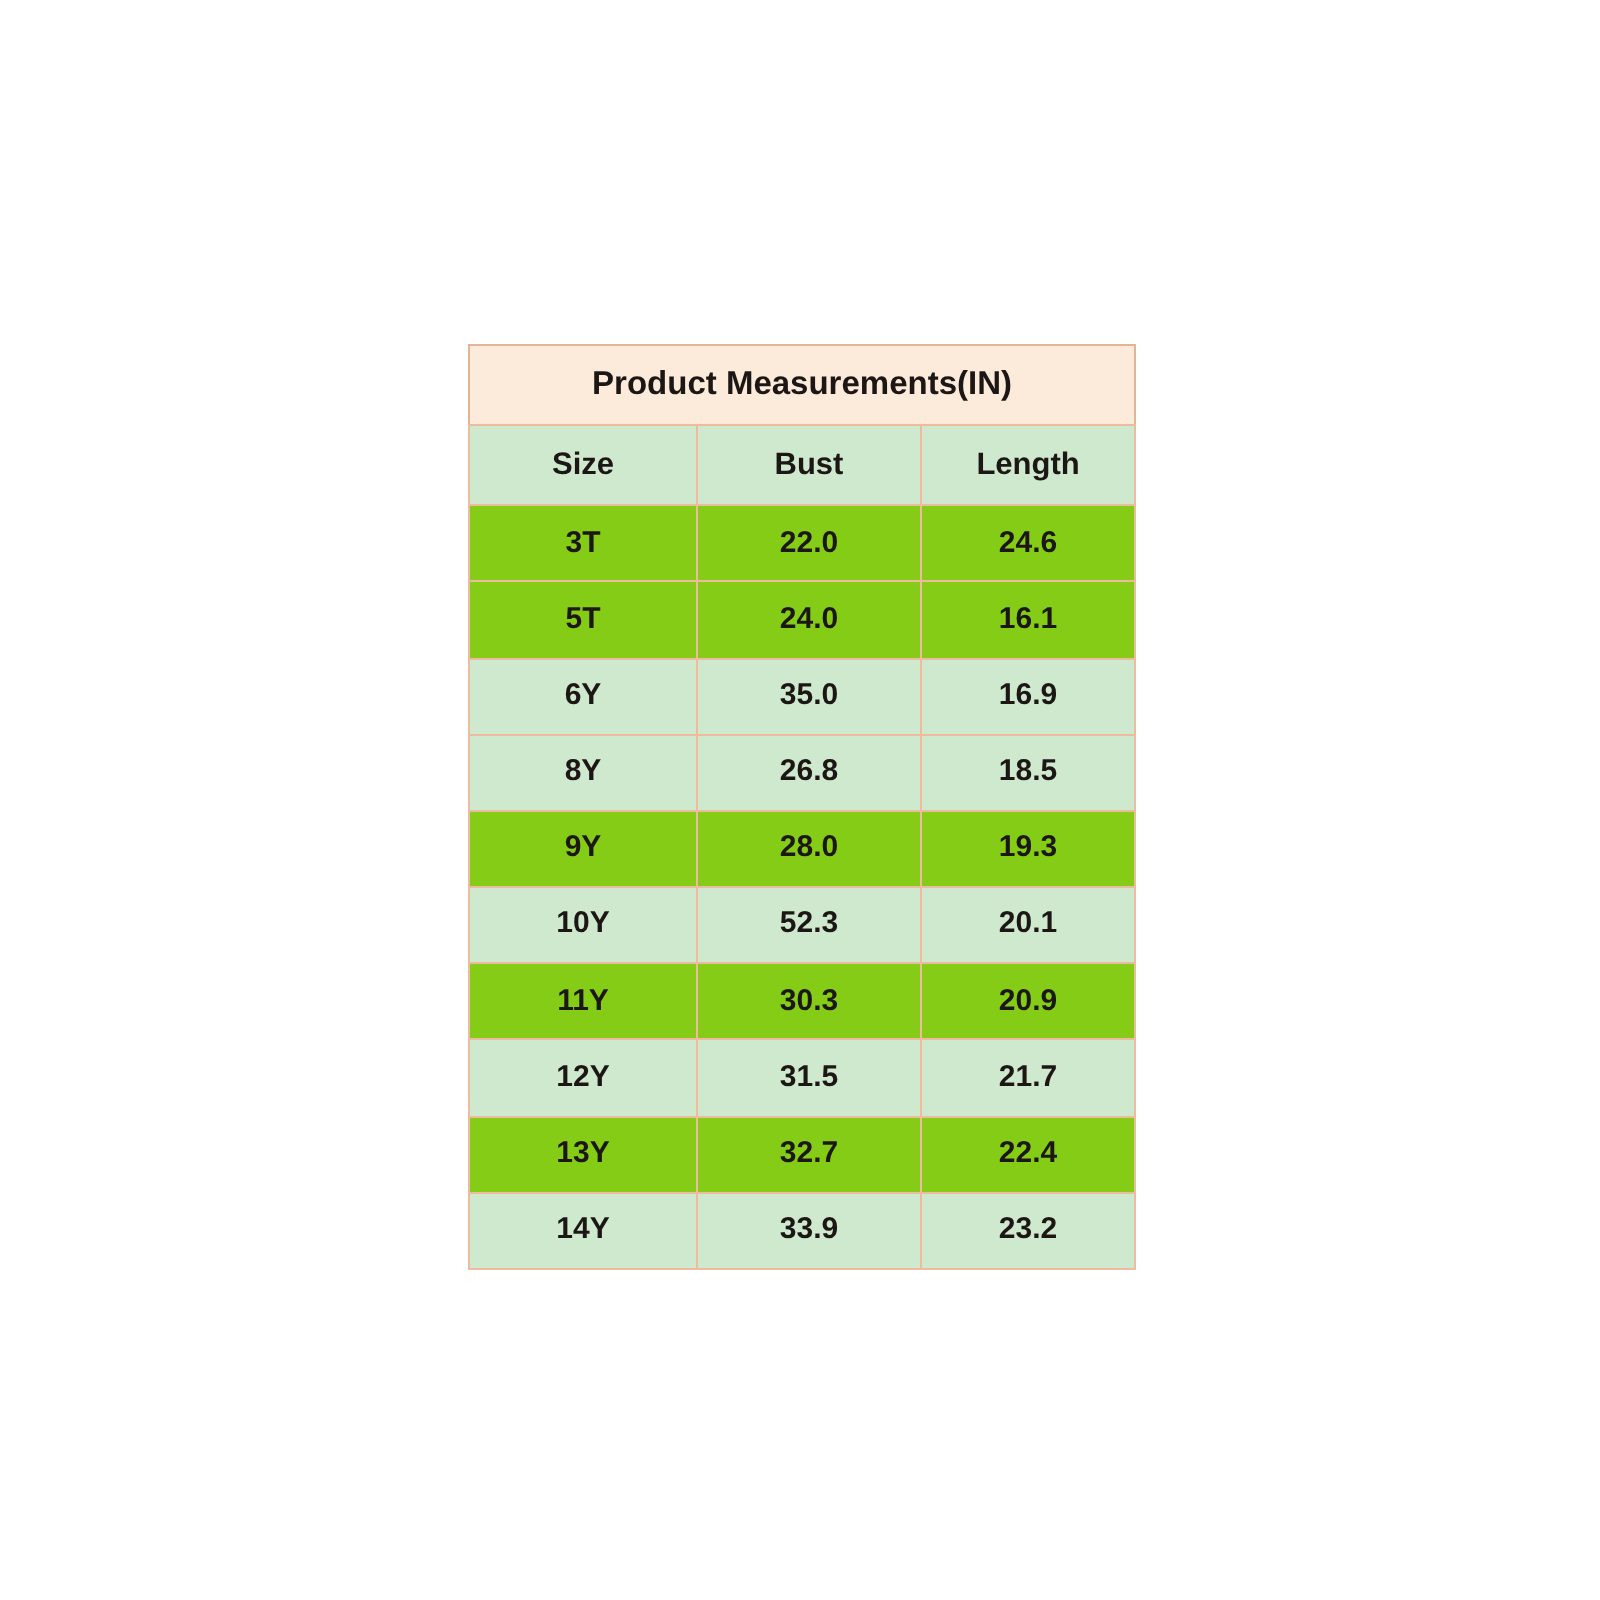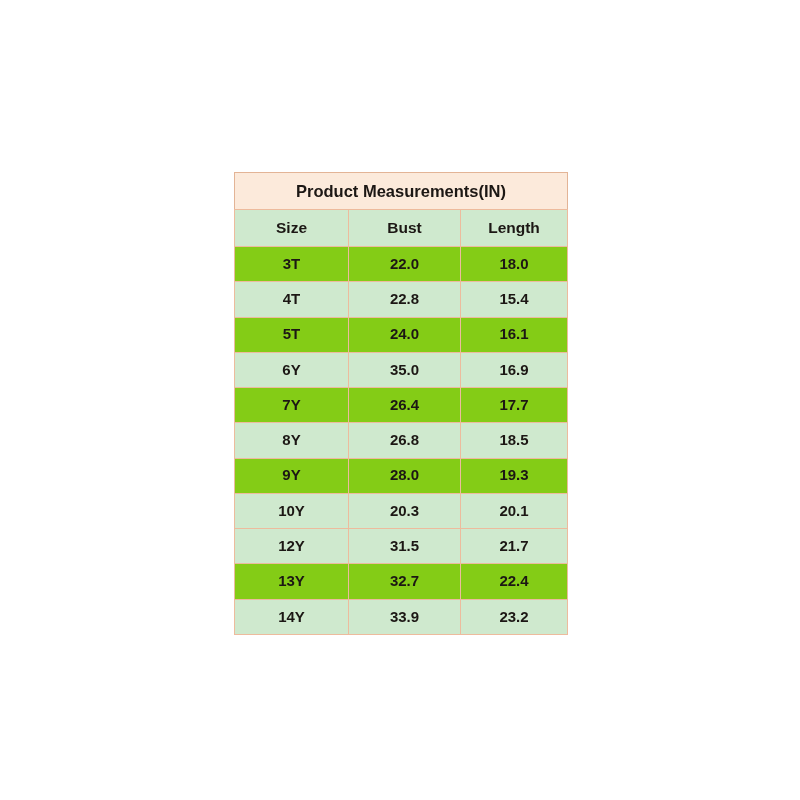--- a/index.html
+++ b/index.html
@@ -91,56 +91,51 @@
       </tr>
       <tr class="header-row">
         <td>Size</td>
         <td>Bust</td>
         <td>Length</td>
       </tr>
 
       <tr class="data-row peach">
         <td>3T</td>
         <td>22.0</td>
-        <td>18.0</td>
-      </tr>
-      <tr class="data-row green">
-        <td>4T</td>
-        <td>22.8</td>
-        <td>15.4</td>
+        <td>24.6</td>
       </tr>
       <tr class="data-row peach">
         <td>5T</td>
         <td>24.0</td>
         <td>16.1</td>
       </tr>
       <tr class="data-row green">
         <td>6Y</td>
         <td>35.0</td>
         <td>16.9</td>
-      </tr>
-      <tr class="data-row peach">
-        <td>7Y</td>
-        <td>26.4</td>
-        <td>17.7</td>
       </tr>
       <tr class="data-row green">
         <td>8Y</td>
         <td>26.8</td>
         <td>18.5</td>
       </tr>
       <tr class="data-row peach">
         <td>9Y</td>
         <td>28.0</td>
         <td>19.3</td>
       </tr>
       <tr class="data-row green">
         <td>10Y</td>
-        <td>20.3</td>
+        <td>52.3</td>
         <td>20.1</td>
+      </tr>
+      <tr class="data-row peach">
+        <td>11Y</td>
+        <td>30.3</td>
+        <td>20.9</td>
       </tr>
       <tr class="data-row green">
         <td>12Y</td>
         <td>31.5</td>
         <td>21.7</td>
       </tr>
       <tr class="data-row peach">
         <td>13Y</td>
         <td>32.7</td>
         <td>22.4</td>

